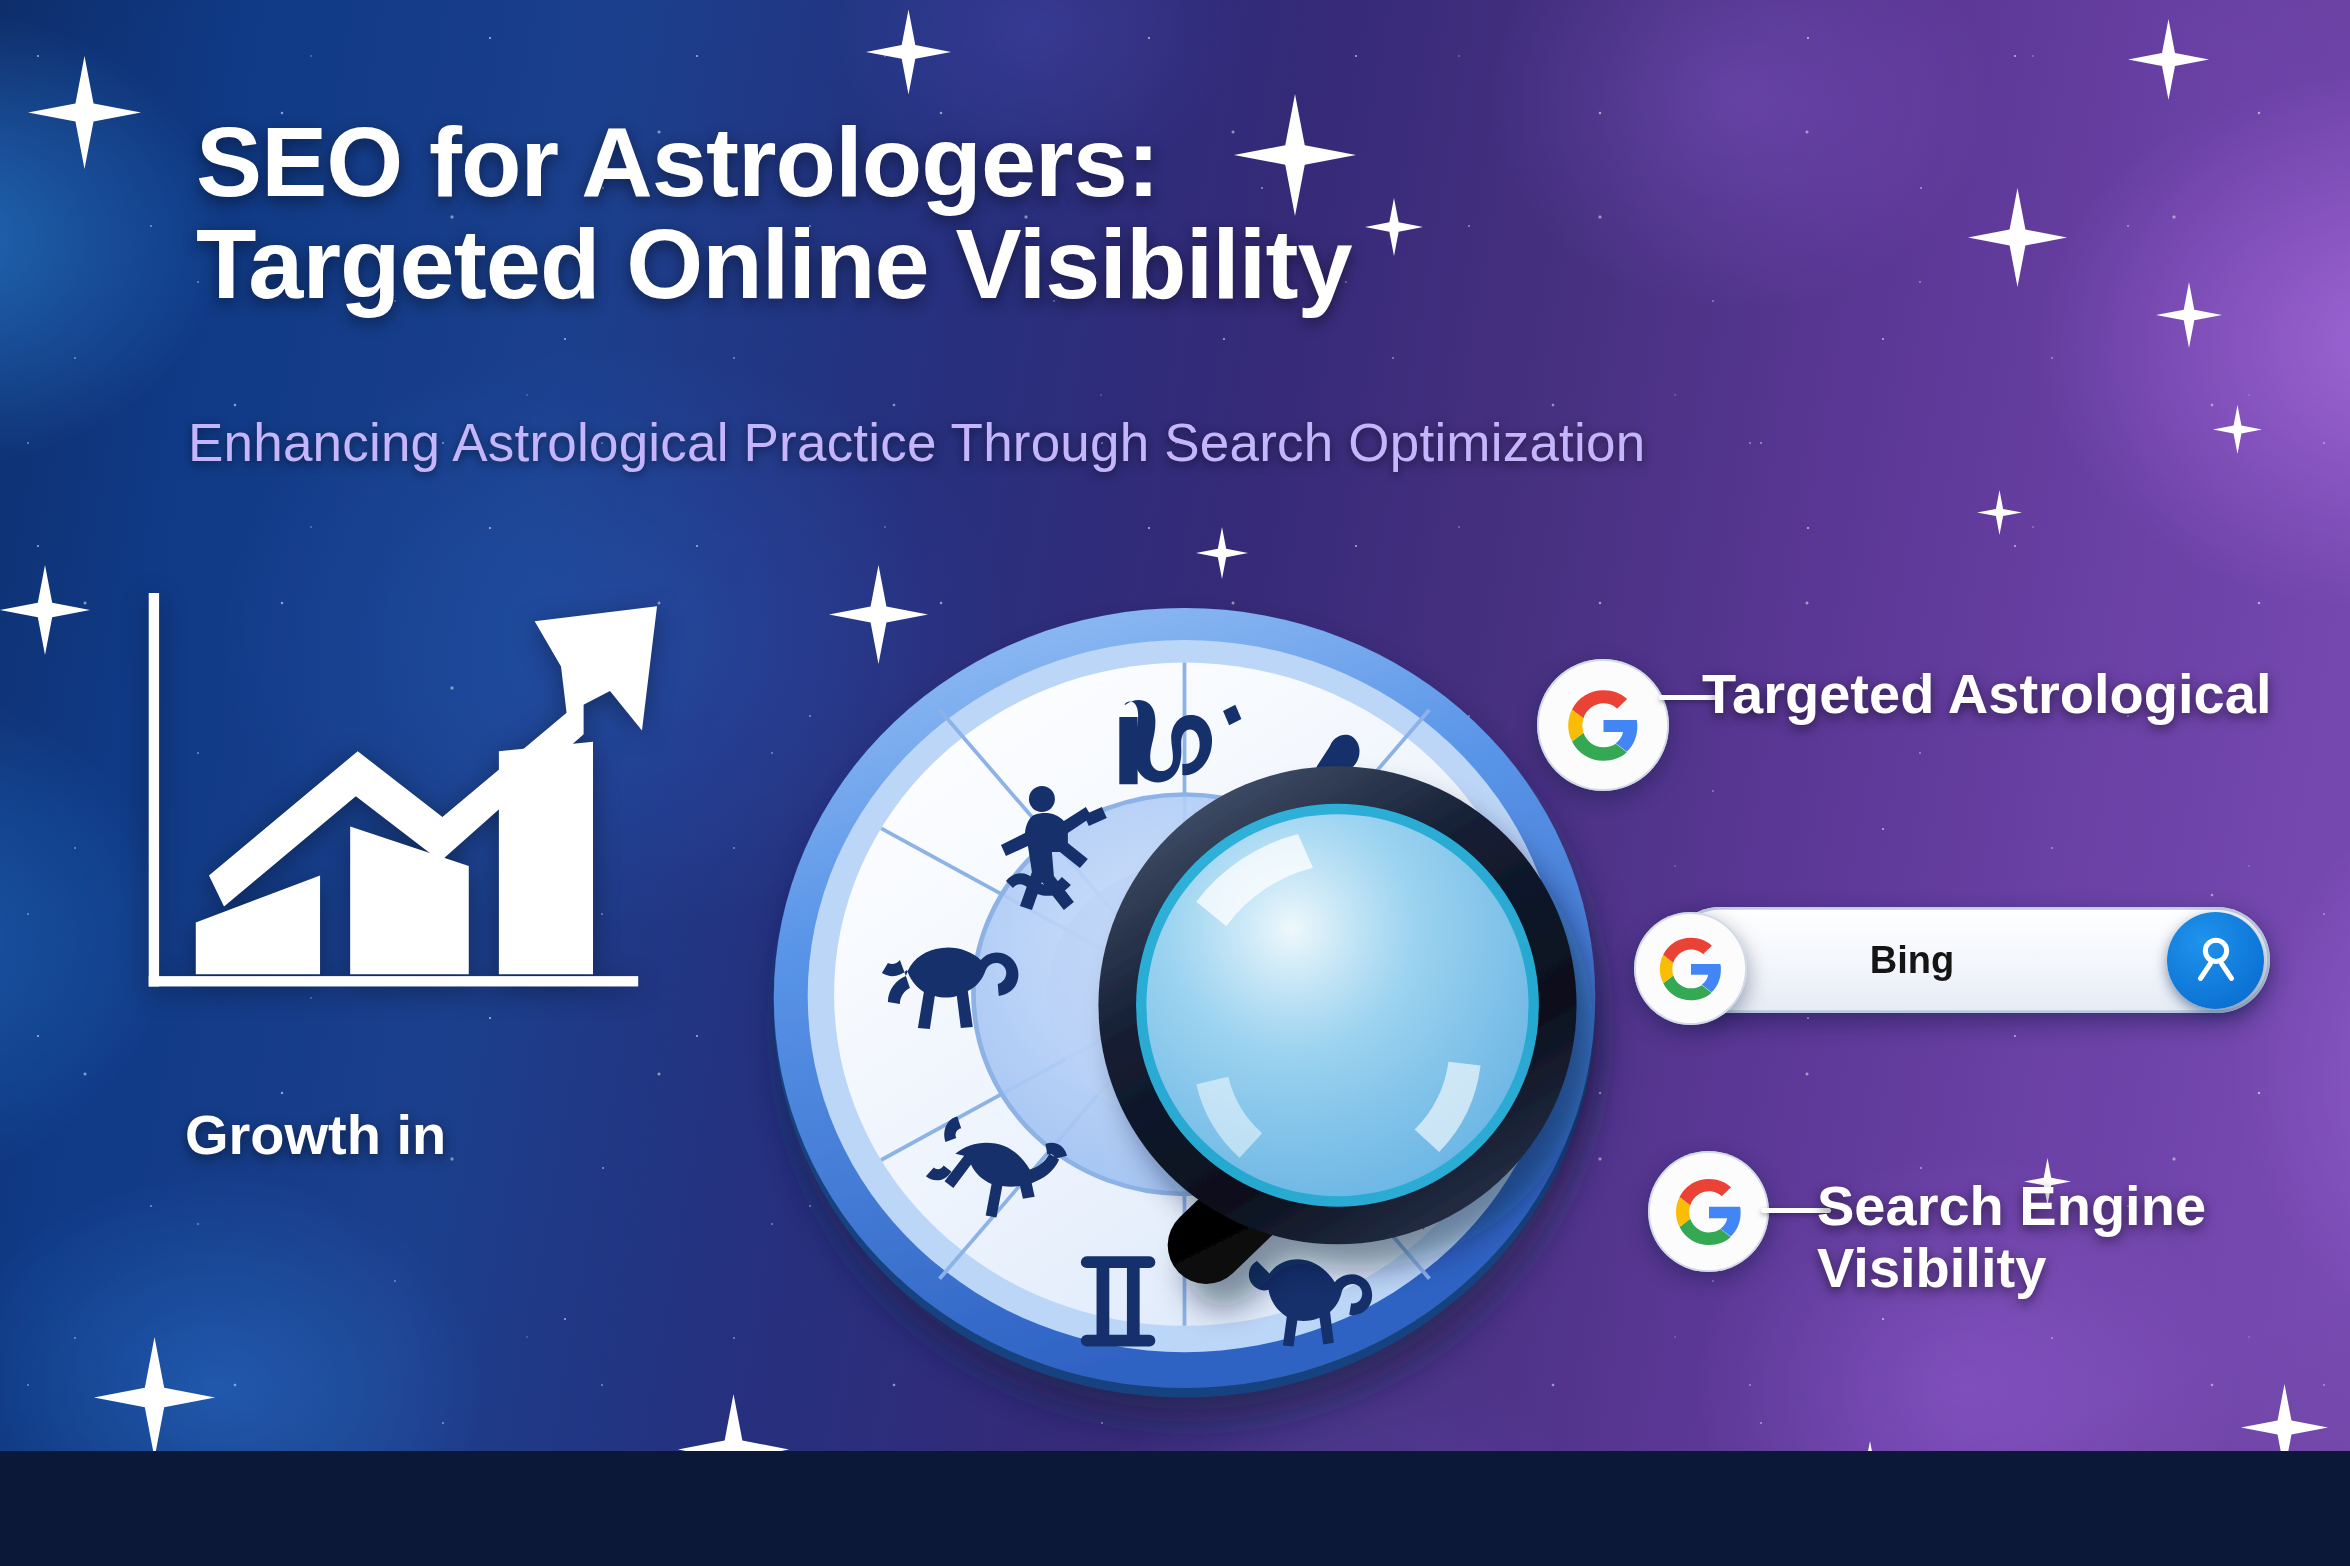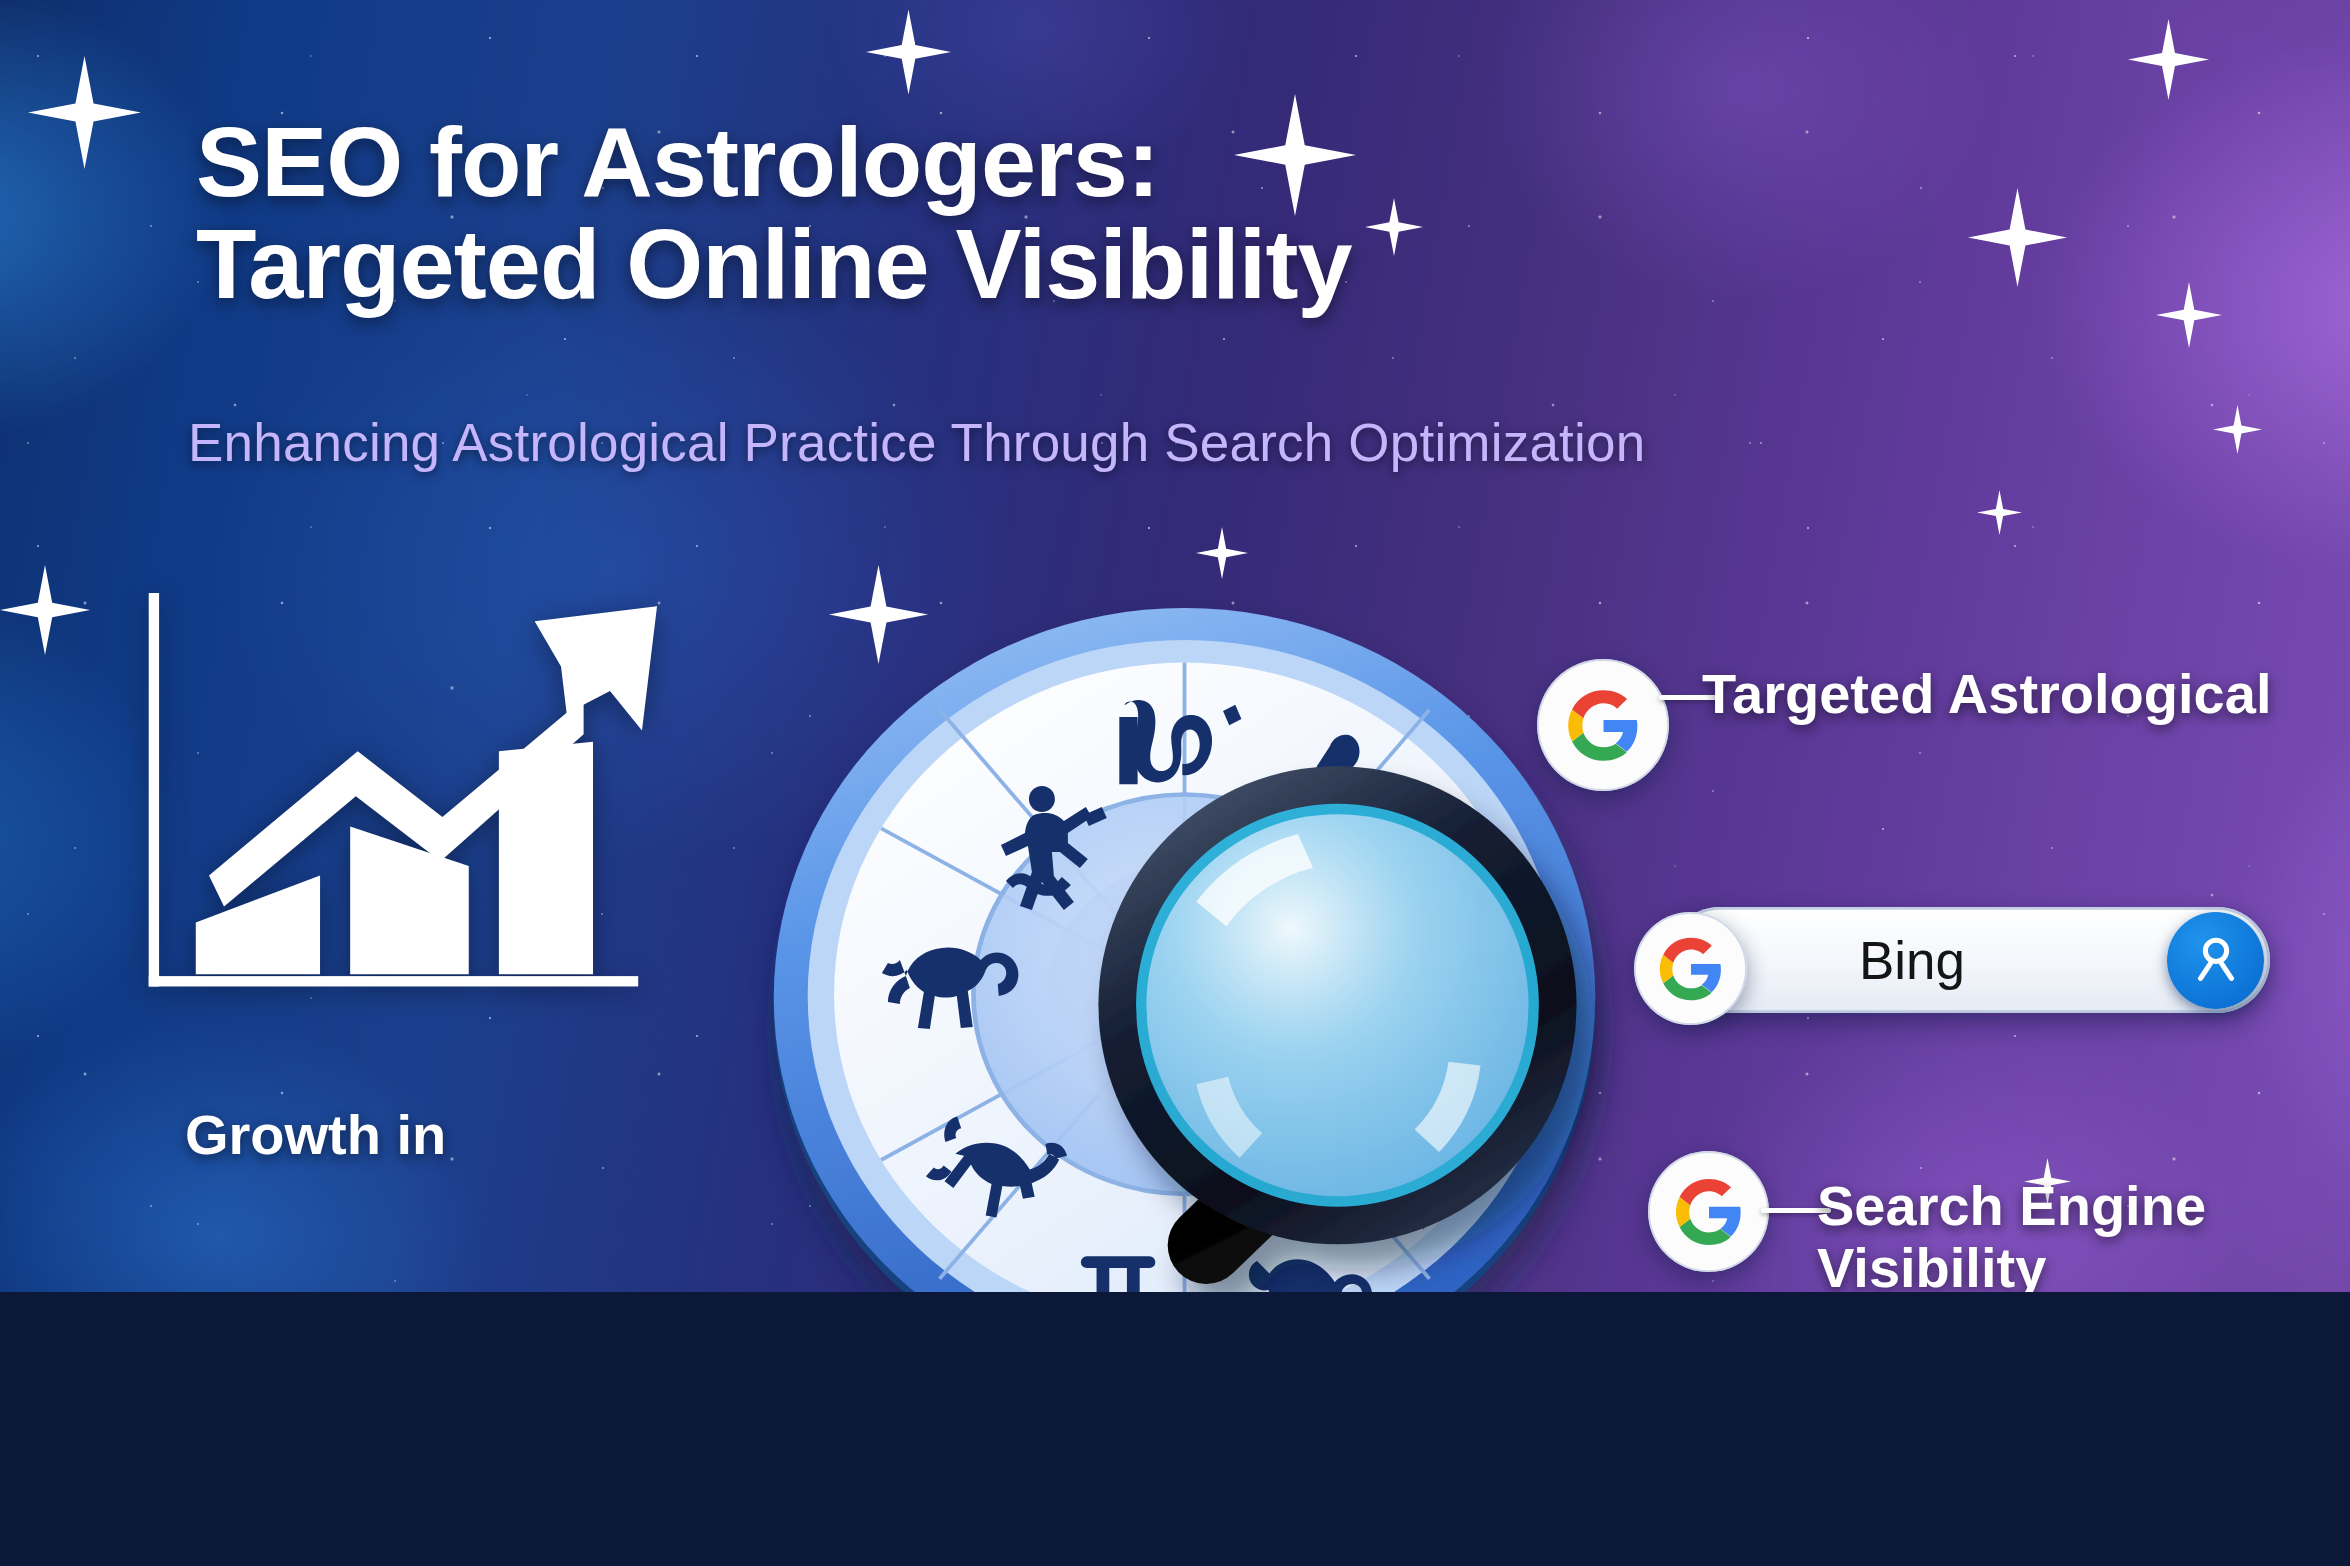--- a/index.html
+++ b/index.html
@@ -1,18 +1,18 @@
 <!DOCTYPE html>
 <html style="font-size:15px"><head>
 <meta charset="utf-8">
 <style>
   html,body{margin:0;padding:0;background:#0b1838;}
   body{width:2350px;height:1567px;overflow:hidden;font-family:"Liberation Sans",sans-serif;}
 
-  #stage{position:relative;width:2350px;height:1292px;overflow:hidden;}
+  #stage{position:relative;width:2350px;height:1451px;overflow:hidden;}
 
   
   .bg-base{position:absolute;inset:0;
     background:
       linear-gradient(100deg,
         #0e2f6e 0%,
         #103a86 10%,
         #1b3f8c 24%,
         #26307e 38%,
         #342a78 50%,
@@ -104,21 +104,21 @@
   .callout{position:absolute;font-size:56px;line-height:1.1;font-weight:800;color:#fff;
     text-shadow:0 3.8px 12.2px rgba(0,0,0,.55);}
 
   
   .searchbar{position:absolute;left:1667px;top:907px;width:603px;height:106px;
     border-radius:54px;
     background:linear-gradient(180deg,#ffffff 0%,#f3f6fb 55%,#e5ebf4 100%);
     box-shadow:0 9.4px 24.5px rgba(8,20,55,.45), inset 0 0 0 2.8px rgba(168,186,214,.7);}
   .searchbar .q{position:absolute;left:0;right:113px;top:0;bottom:0;
     display:flex;align-items:center;justify-content:center;
-    font-size:53px;font-weight:400;color:#151515;}
+    font-size:38px;font-weight:700;color:#151515;}
   .user-btn{position:absolute;right:5.6px;top:4.7px;width:97px;height:97px;border-radius:50%;
     background:radial-gradient(circle at 36% 30%, #1f93ec, #0d74d6 70%, #0a66bf 100%);
     box-shadow:0 4.7px 13px rgba(6,40,90,.5);display:flex;align-items:center;justify-content:center;}
 </style>
 </head>
 <body>
 
 <div id="stage">
 
   <div class="bg-base"></div>

